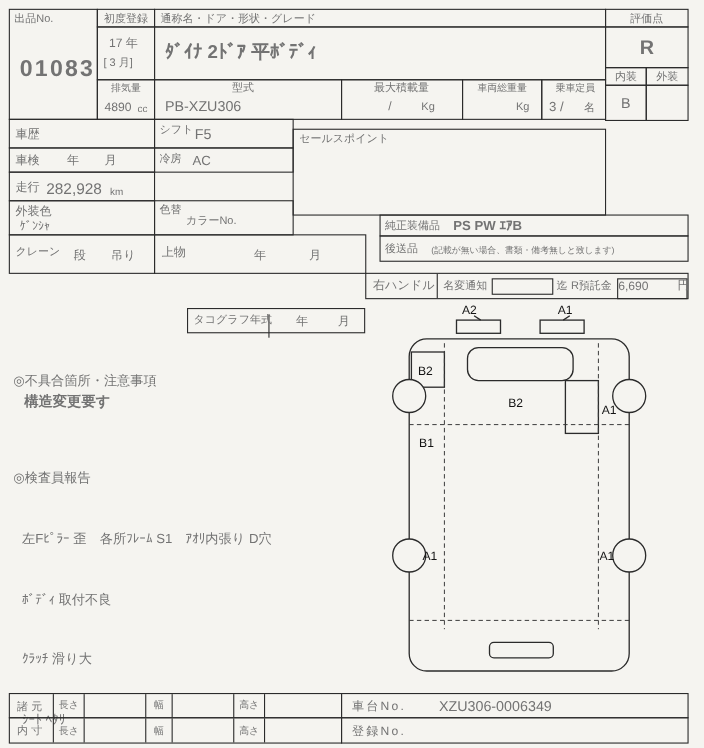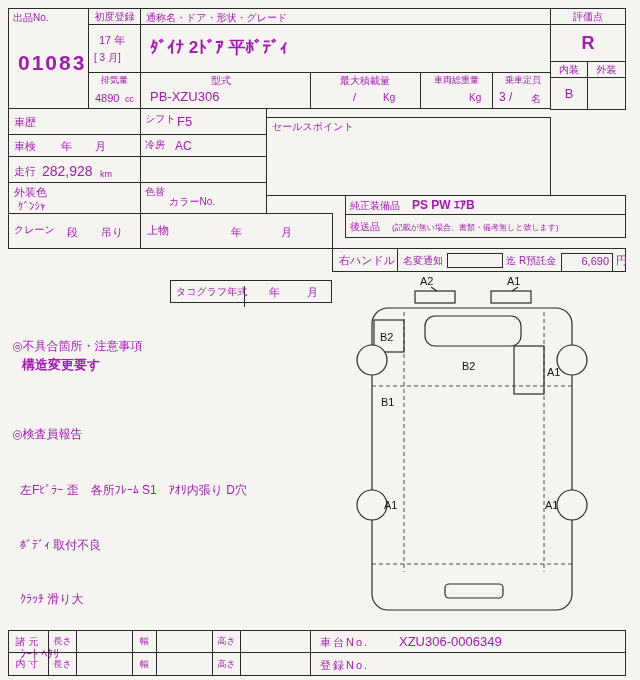--- a/index.html
+++ b/index.html
@@ -1,19 +1,19 @@
 <!DOCTYPE html>
 <html><head>
 <meta charset="utf-8">
 <style>
   *{margin:0;padding:0;box-sizing:border-box}
   html,body{background:#e9e7e2}
   body{width:640px;height:680px;overflow:hidden}
   .sheet{position:relative;width:640px;height:680px;background:#f5f4f0;
-         font-family:"Liberation Sans","DejaVu Sans",sans-serif;color:#a21caf}
+         font-family:"Liberation Sans","DejaVu Sans",sans-serif;color:#737373}
   .box{position:absolute;border:1px solid #2b2b2b}
   .t{position:absolute;white-space:pre;line-height:1.15}
   .s8{font-size:8px}.s9{font-size:9px}.s10{font-size:10px}.s11{font-size:11px}
   .s12{font-size:12px}.s13{font-size:13px}.s14{font-size:14px}
   .b{font-weight:bold}
   .cc{display:flex;align-items:center;justify-content:center}
   .rl{font-size:12px;line-height:18px;white-space:pre}
   .vdiv{position:absolute;top:0;bottom:0;border-left:1px solid #2b2b2b}
   .mini{position:absolute;border:1px solid #2b2b2b;background:transparent}
   .cell{height:100%;display:flex;align-items:center;justify-content:center;border-right:1px solid #2b2b2b}
@@ -140,21 +140,21 @@
     <span class="t s8" style="left:46px;top:8px">(記載が無い場合、書類・備考無しと致します)</span>
   </div>
 
   <div class="box" style="left:332px;top:248px;width:294px;height:24px">
     <span class="t s11" style="left:6px;top:5px">右ハンドル</span>
     <span class="vdiv" style="left:64px"></span>
     <span class="t s10" style="left:70px;top:6px">名変通知</span>
     <span class="mini" style="left:114px;top:4px;width:56px;height:15px"></span>
     <span class="t s10" style="left:173px;top:6px">迄</span>
     <span class="t s10" style="left:186px;top:6px">R預託金</span>
-    <span class="mini" style="left:228px;top:4px;width:52px;height:15px;text-align:right;font-size:11px;padding:1px 3px 16px 0">6,690</span>
+    <span class="mini" style="left:228px;top:4px;width:64px;height:15px;text-align:left;font-size:11px;padding:1px 3px 16px 0">6,690</span>
     <span class="t s11" style="left:283px;top:5px">円</span>
   </div>
 
   <div class="box" style="left:170px;top:280px;width:162px;height:23px">
     <span class="t s10" style="left:4px;top:5px;width:74px;height:21px;border-right:1px solid #2b2b2b;left:0;padding-left:5px">タコグラフ年式</span>
     <span class="t s11" style="left:98px;top:5px">年</span>
     <span class="t s11" style="left:136px;top:5px">月</span>
   </div>
 
   <span class="t s12" style="left:12px;top:340px">◎不具合箇所・注意事項</span>

